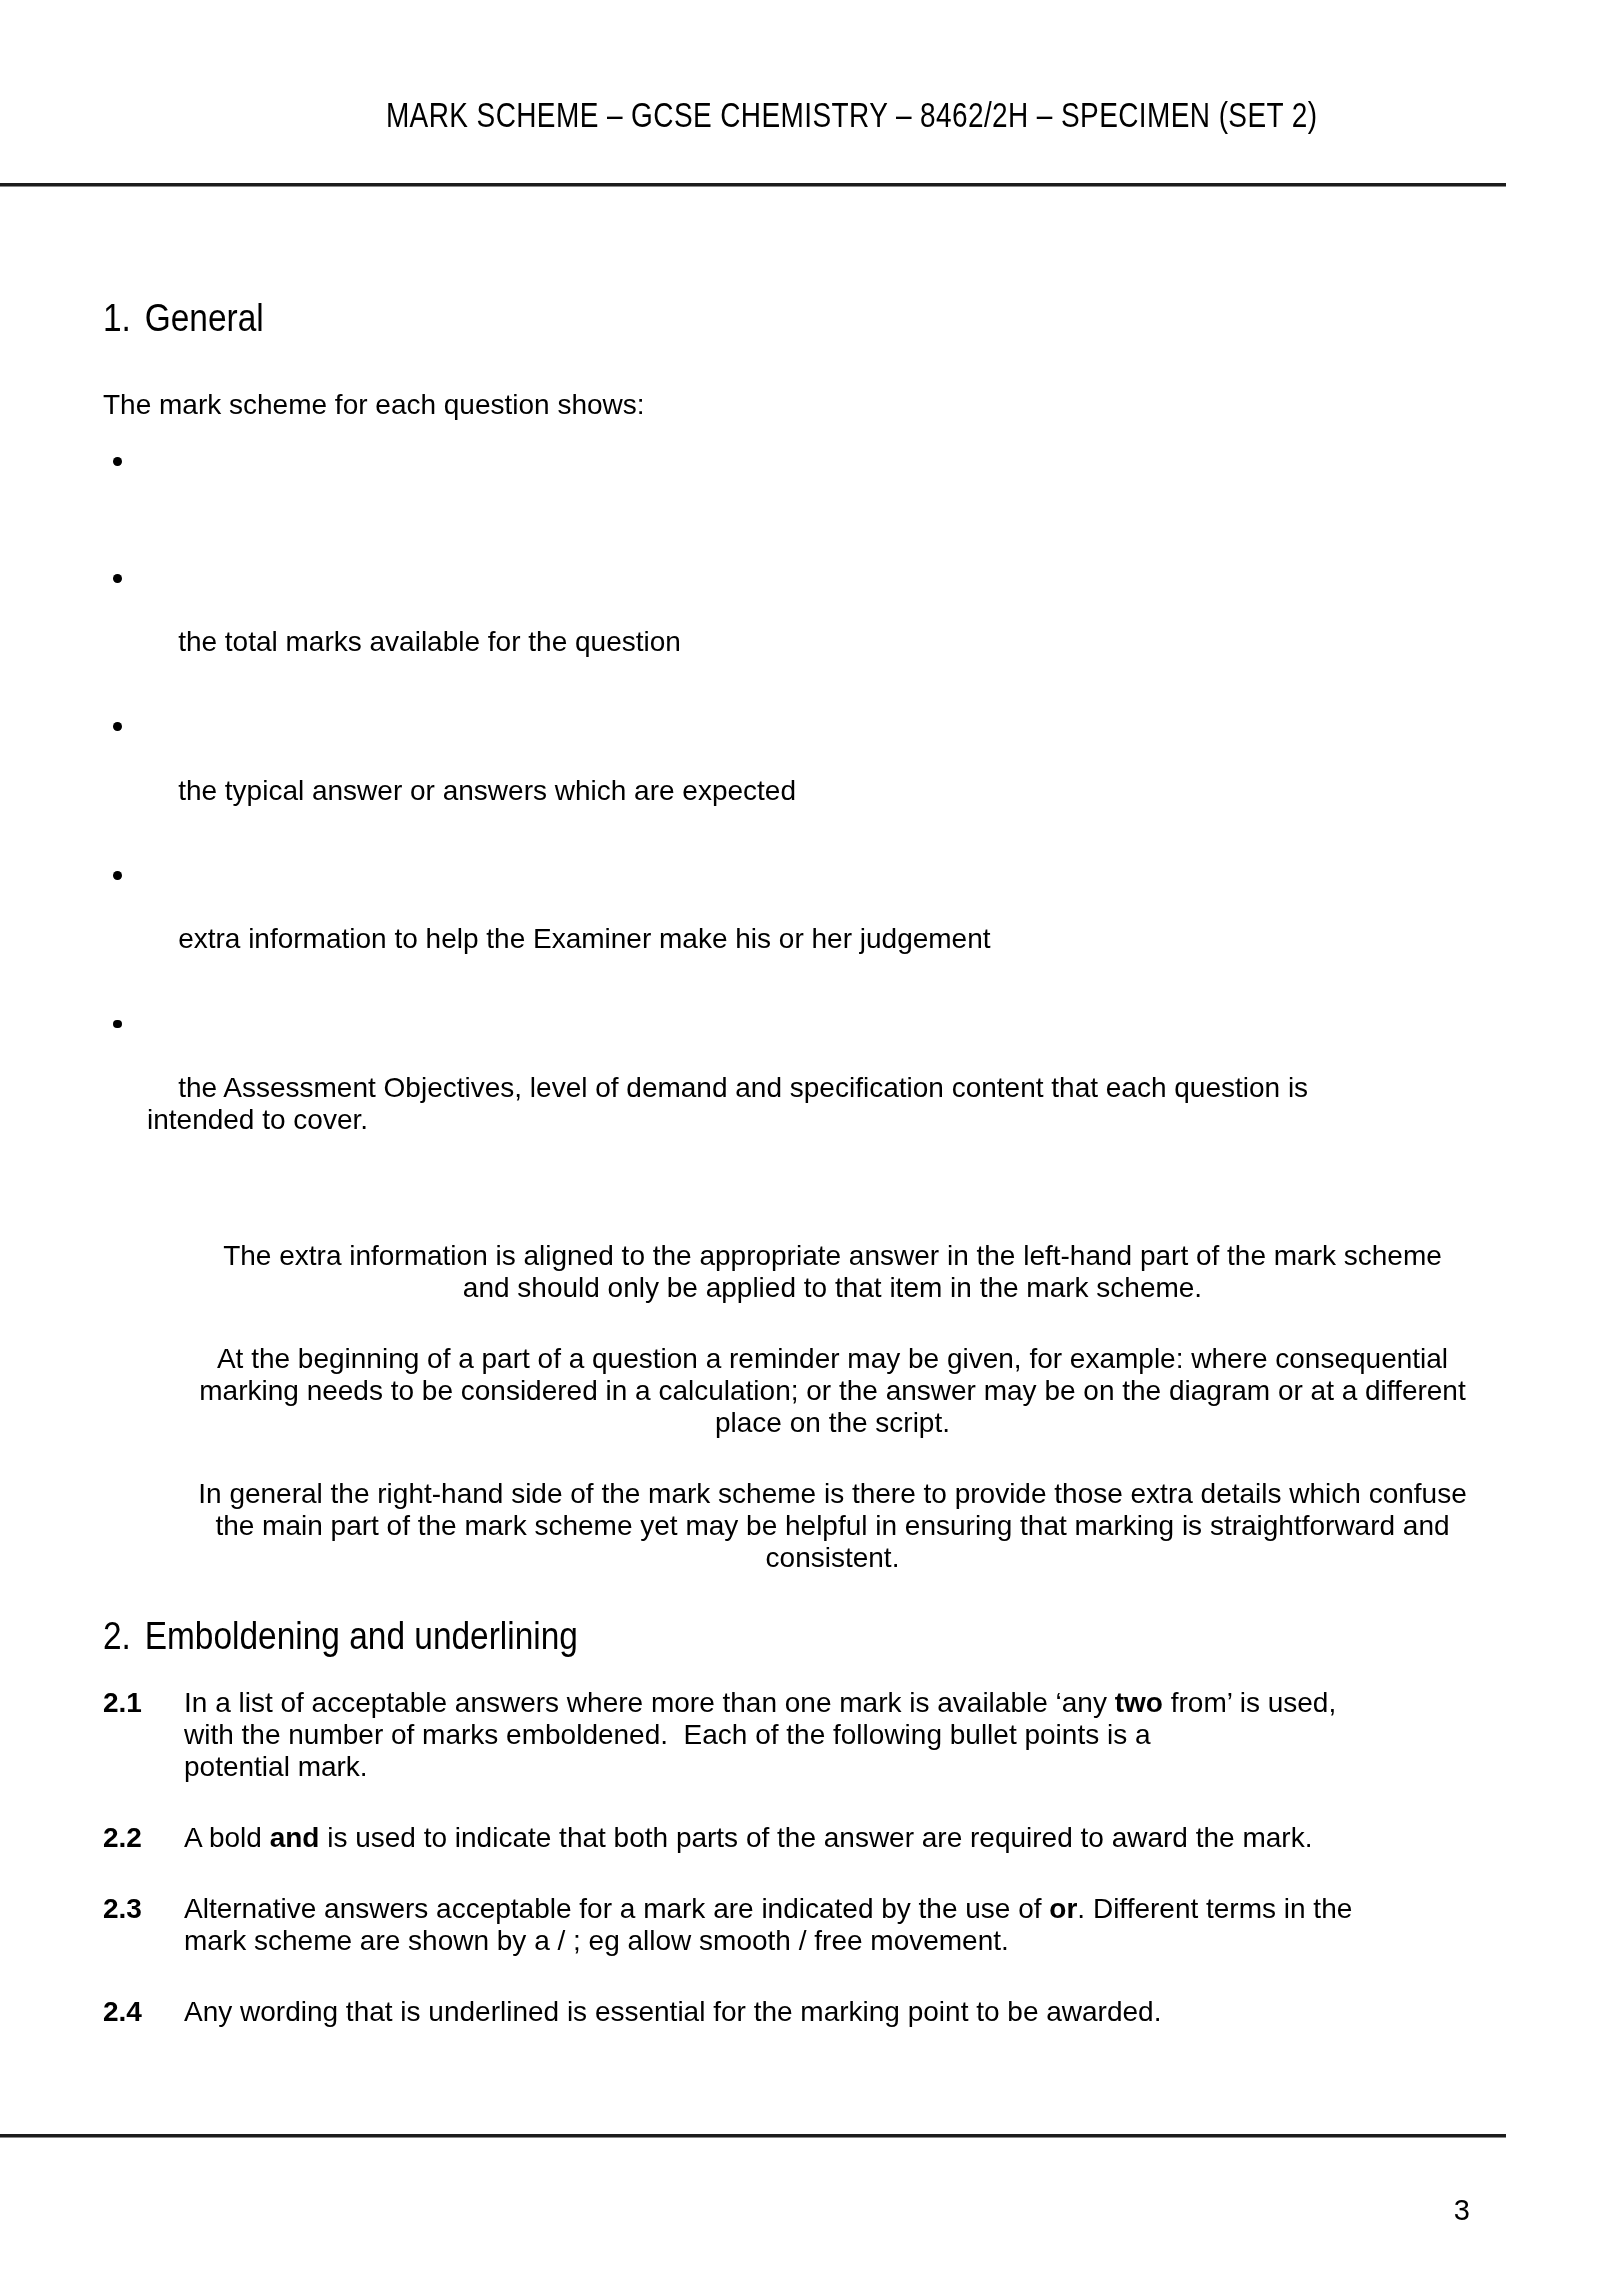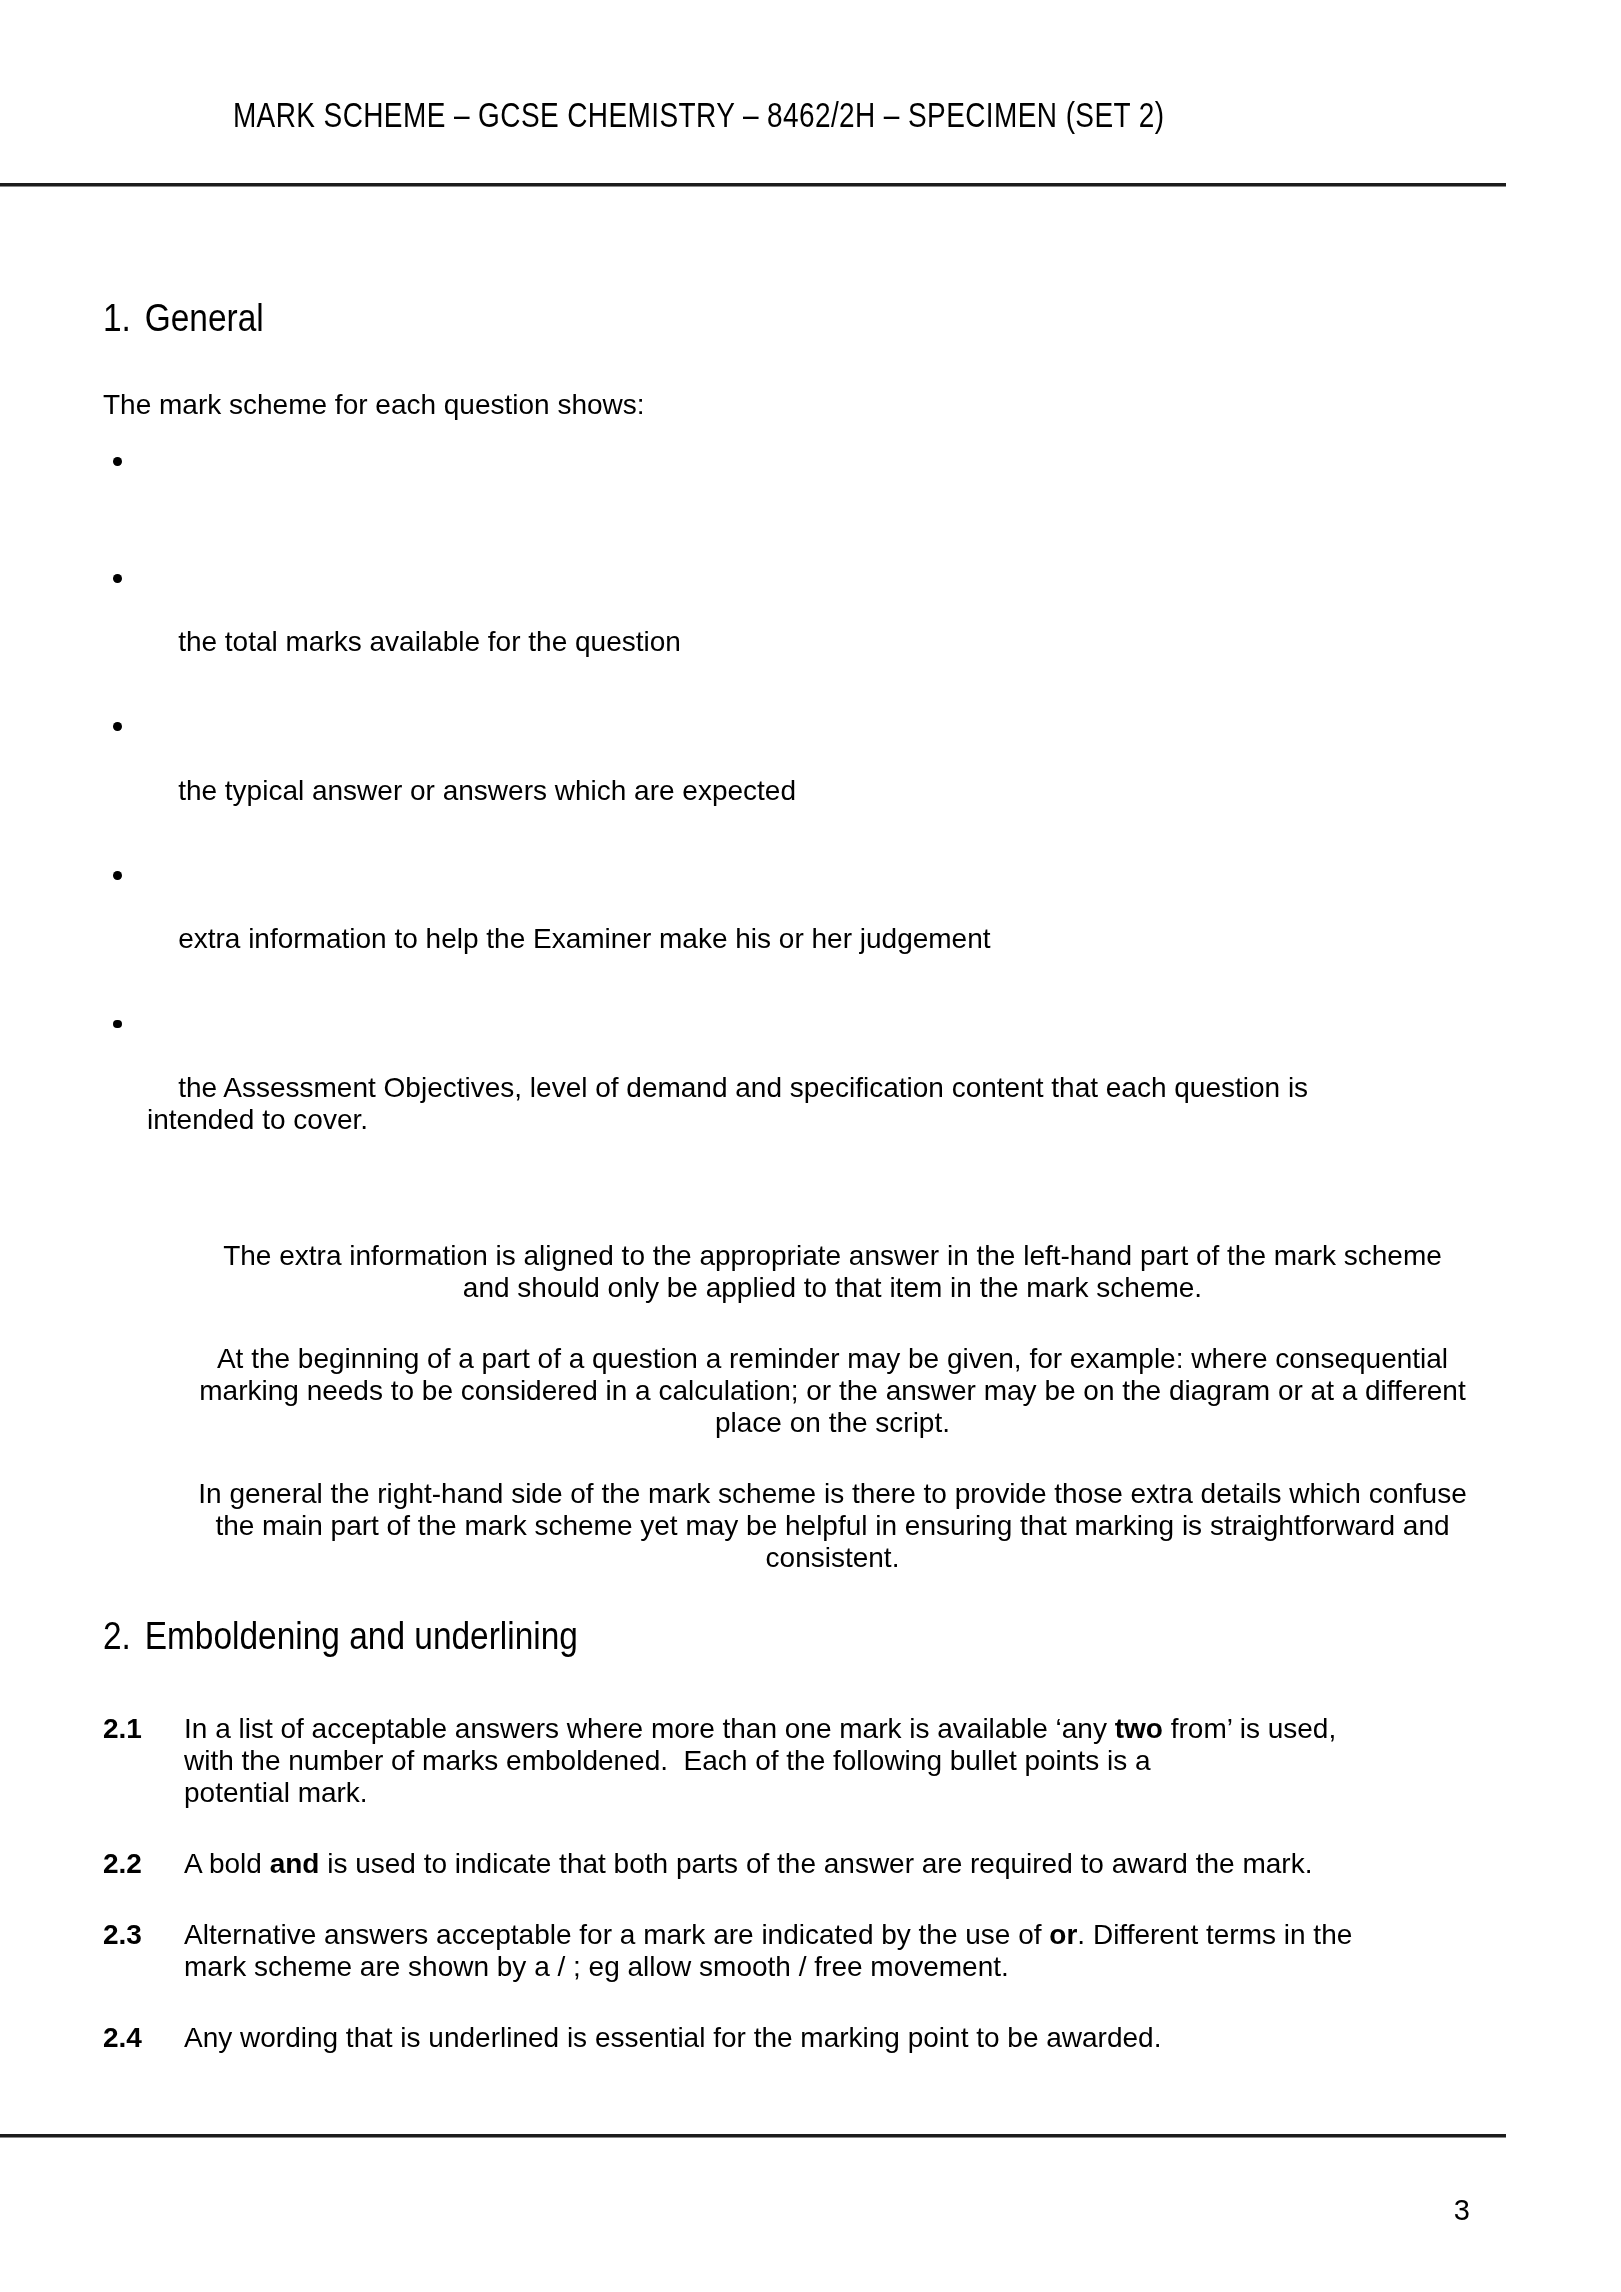--- a/index.html
+++ b/index.html
@@ -8,21 +8,21 @@
     width: 1621px;
     height: 2293px;
     background: #ffffff;
     color: #000000;
     font-family: "Liberation Sans", sans-serif;
     overflow: hidden;
   }
   
   .header {
     padding: 94px 151px 0 0;
-    text-align: left;
+    text-align: center;
     font-size: 35px;
     line-height: 42px;
     white-space: nowrap;
   }
   .condensed-r {
     display: inline-block;
     transform: scaleX(0.80);
     transform-origin: 100% 50%;
     letter-spacing: 0.5px;
   }
@@ -83,21 +83,21 @@
     width: 8.8px;
     height: 8.8px;
     border-radius: 50%;
     background: #000;
   }
   .paragraphs { margin: 72px 59px 0 103px; text-align: center; }
   .paragraphs p {
     margin: 0 0 39px 0;
     white-space: pre-wrap;
   }
-  .items { margin: 54px 59px 0 103px; }
+  .items { margin: 28px 59px 0 103px; }
   .item {
     display: flex;
     align-items: flex-start;
     margin-bottom: 39px;
   }
   .item-num {
     flex: none;
     width: 81px;
     font-weight: bold;
   }

